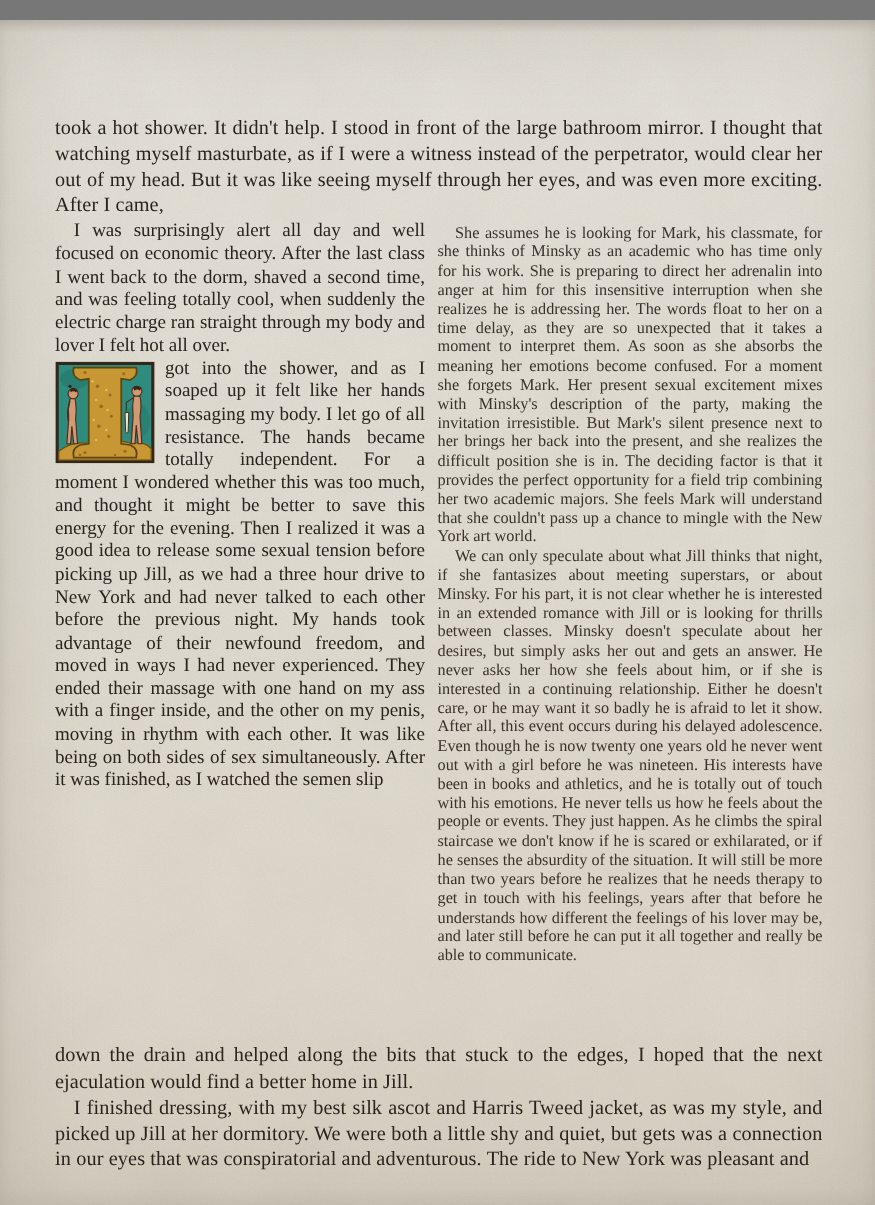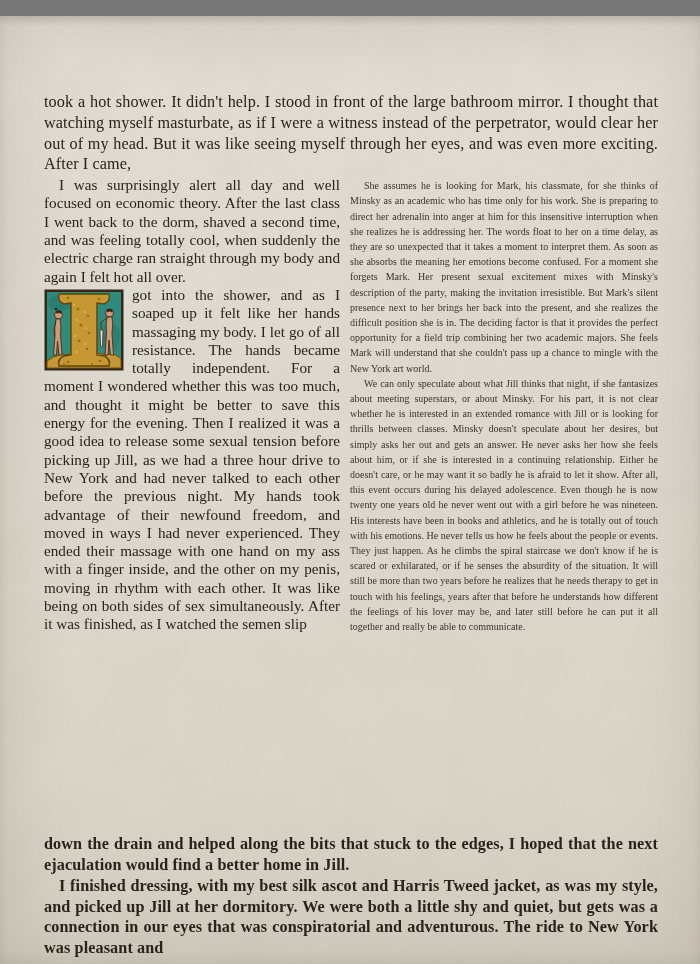--- a/index.html
+++ b/index.html
@@ -22,32 +22,32 @@
   .columns{
     display:flex;gap:10px;height:654px;overflow:hidden;margin-top:1px;
   }
   .main-col{
     width:296px;flex:none;
     font-size:15.2px;line-height:18.3px;text-align:justify;
     color:#29231d;
   }
   .side-col{
     width:308px;flex:none;
-    font-size:10px;line-height:15.2px;text-align:justify;
+    font-size:13px;line-height:15.2px;text-align:justify;
     color:#3a322a;padding-top:2px;
   }
   .indent{text-indent:15px;}
   .side-col .indent{text-indent:14px;}
   .initial-wrap{
     float:left;width:80px;height:82px;
     margin:3px 8px 2px 0;
   }
   .bottom{
     font-size:16.2px;line-height:20.8px;text-align:justify;
-    color:#29231d;letter-spacing:.1px;margin-top:4px;font-weight:bold;
+    color:#29231d;letter-spacing:.1px;margin-top:4px;
   }
   .bottom-edge{
     position:absolute;left:0;right:0;bottom:0;height:16px;
     background:linear-gradient(180deg,rgba(110,102,86,0) 0%,rgba(110,102,86,.28) 60%,rgba(125,117,103,.45) 100%);
   }
   .top-edge{
     position:absolute;left:0;right:0;top:0;height:10px;
     background:linear-gradient(180deg,rgba(112,108,102,.20),rgba(112,108,102,0));
   }
 </style>
@@ -71,21 +71,21 @@
 
   <div class="top-edge"></div>
 
   <div class="content">
 
     <p class="intro">took a hot shower.  It didn't help.  I stood in front of the large bathroom mirror.  I thought that watching myself masturbate, as if I were a witness instead of the perpetrator, would clear her out of my head.  But it was like seeing myself through her eyes, and was even more exciting.  After I came,</p>
 
     <div class="columns">
 
       <div class="main-col">
-        <p class="indent">I was surprisingly alert all day and well focused on economic theory.  After the last class I went back to the dorm, shaved a second time, and was feeling totally cool, when suddenly the electric charge ran straight through my body and again I felt hot all over.</p>
+        <p class="indent">I was surprisingly alert all day and well focused on economic theory.  After the last class I went back to the dorm, shaved a second time, and was feeling totally cool, when suddenly the electric charge ran straight through my body and lover I felt hot all over.</p>
         <p>
           <span class="initial-wrap">
             
             <svg width="80" height="82" viewBox="0 0 80 82" aria-hidden="true">
               <rect x="0.5" y="0.5" width="79" height="81" fill="#33271a"></rect>
               <rect x="3" y="3" width="74" height="76" fill="#2f8b7d"></rect>
               <ellipse cx="16" cy="14" rx="12" ry="8" fill="#23756a" opacity="0.55"></ellipse>
               <ellipse cx="66" cy="48" rx="10" ry="14" fill="#23756a" opacity="0.45"></ellipse>
               <ellipse cx="40" cy="10" rx="16" ry="6" fill="#3da08f" opacity="0.5"></ellipse>
 

